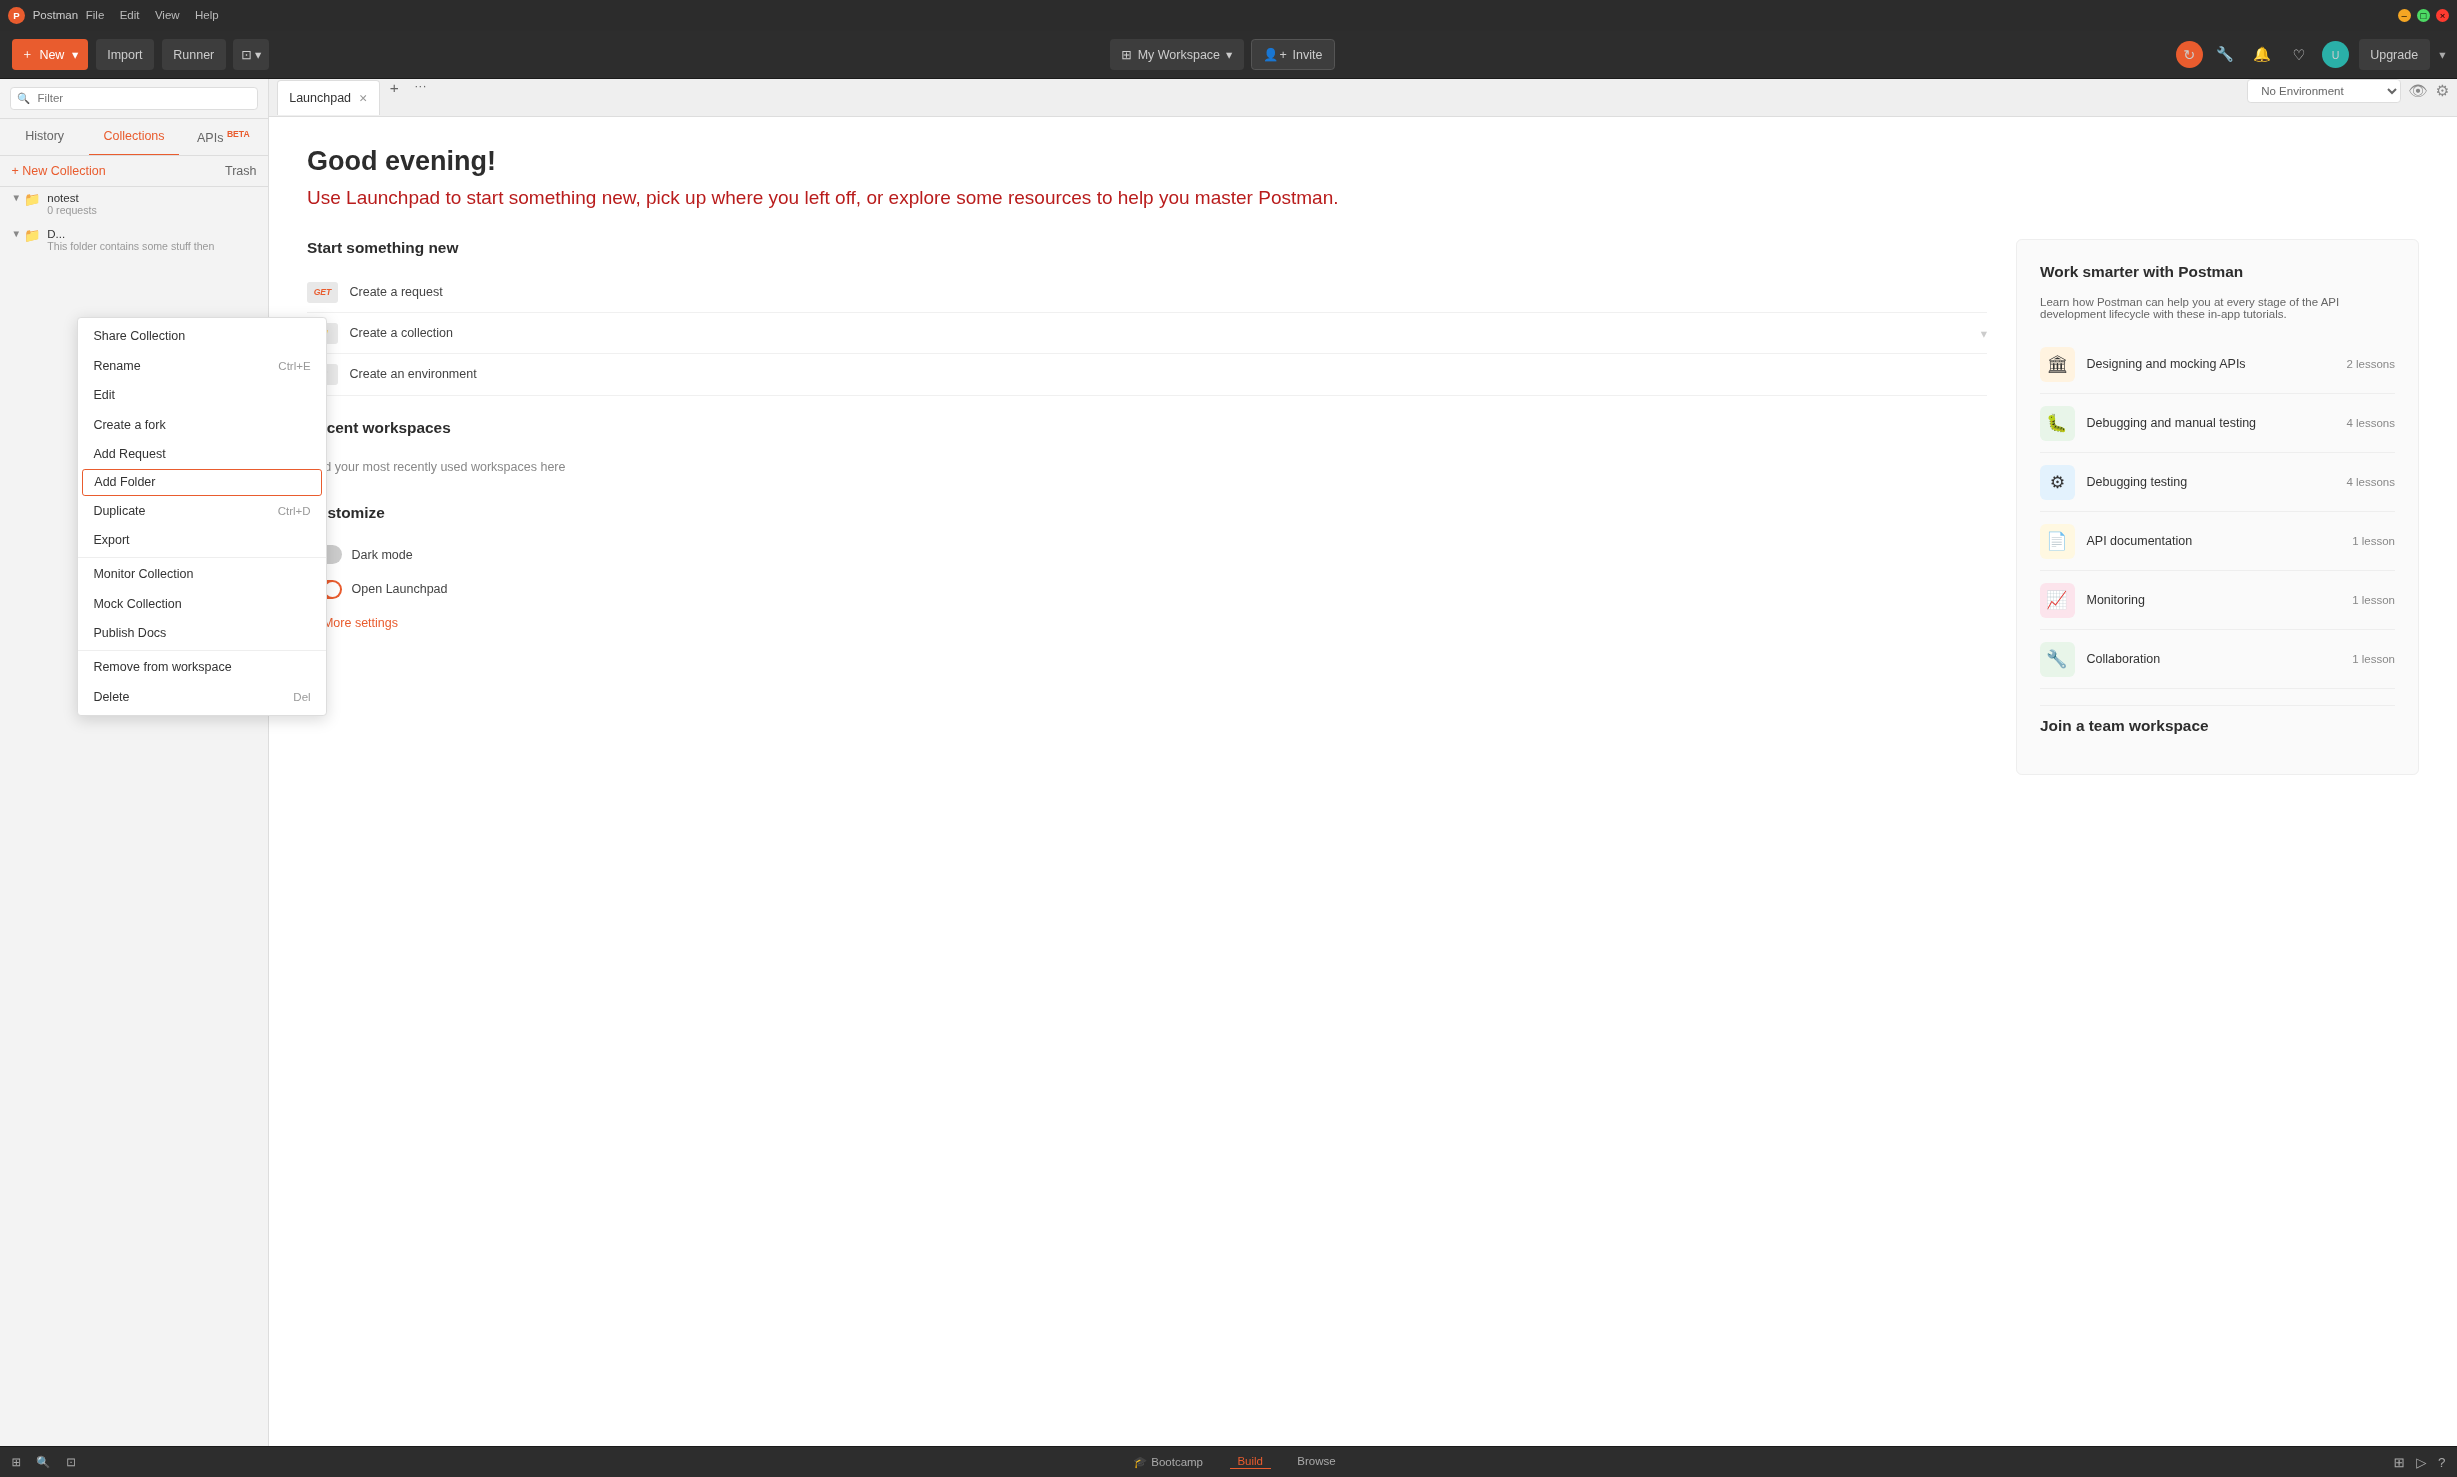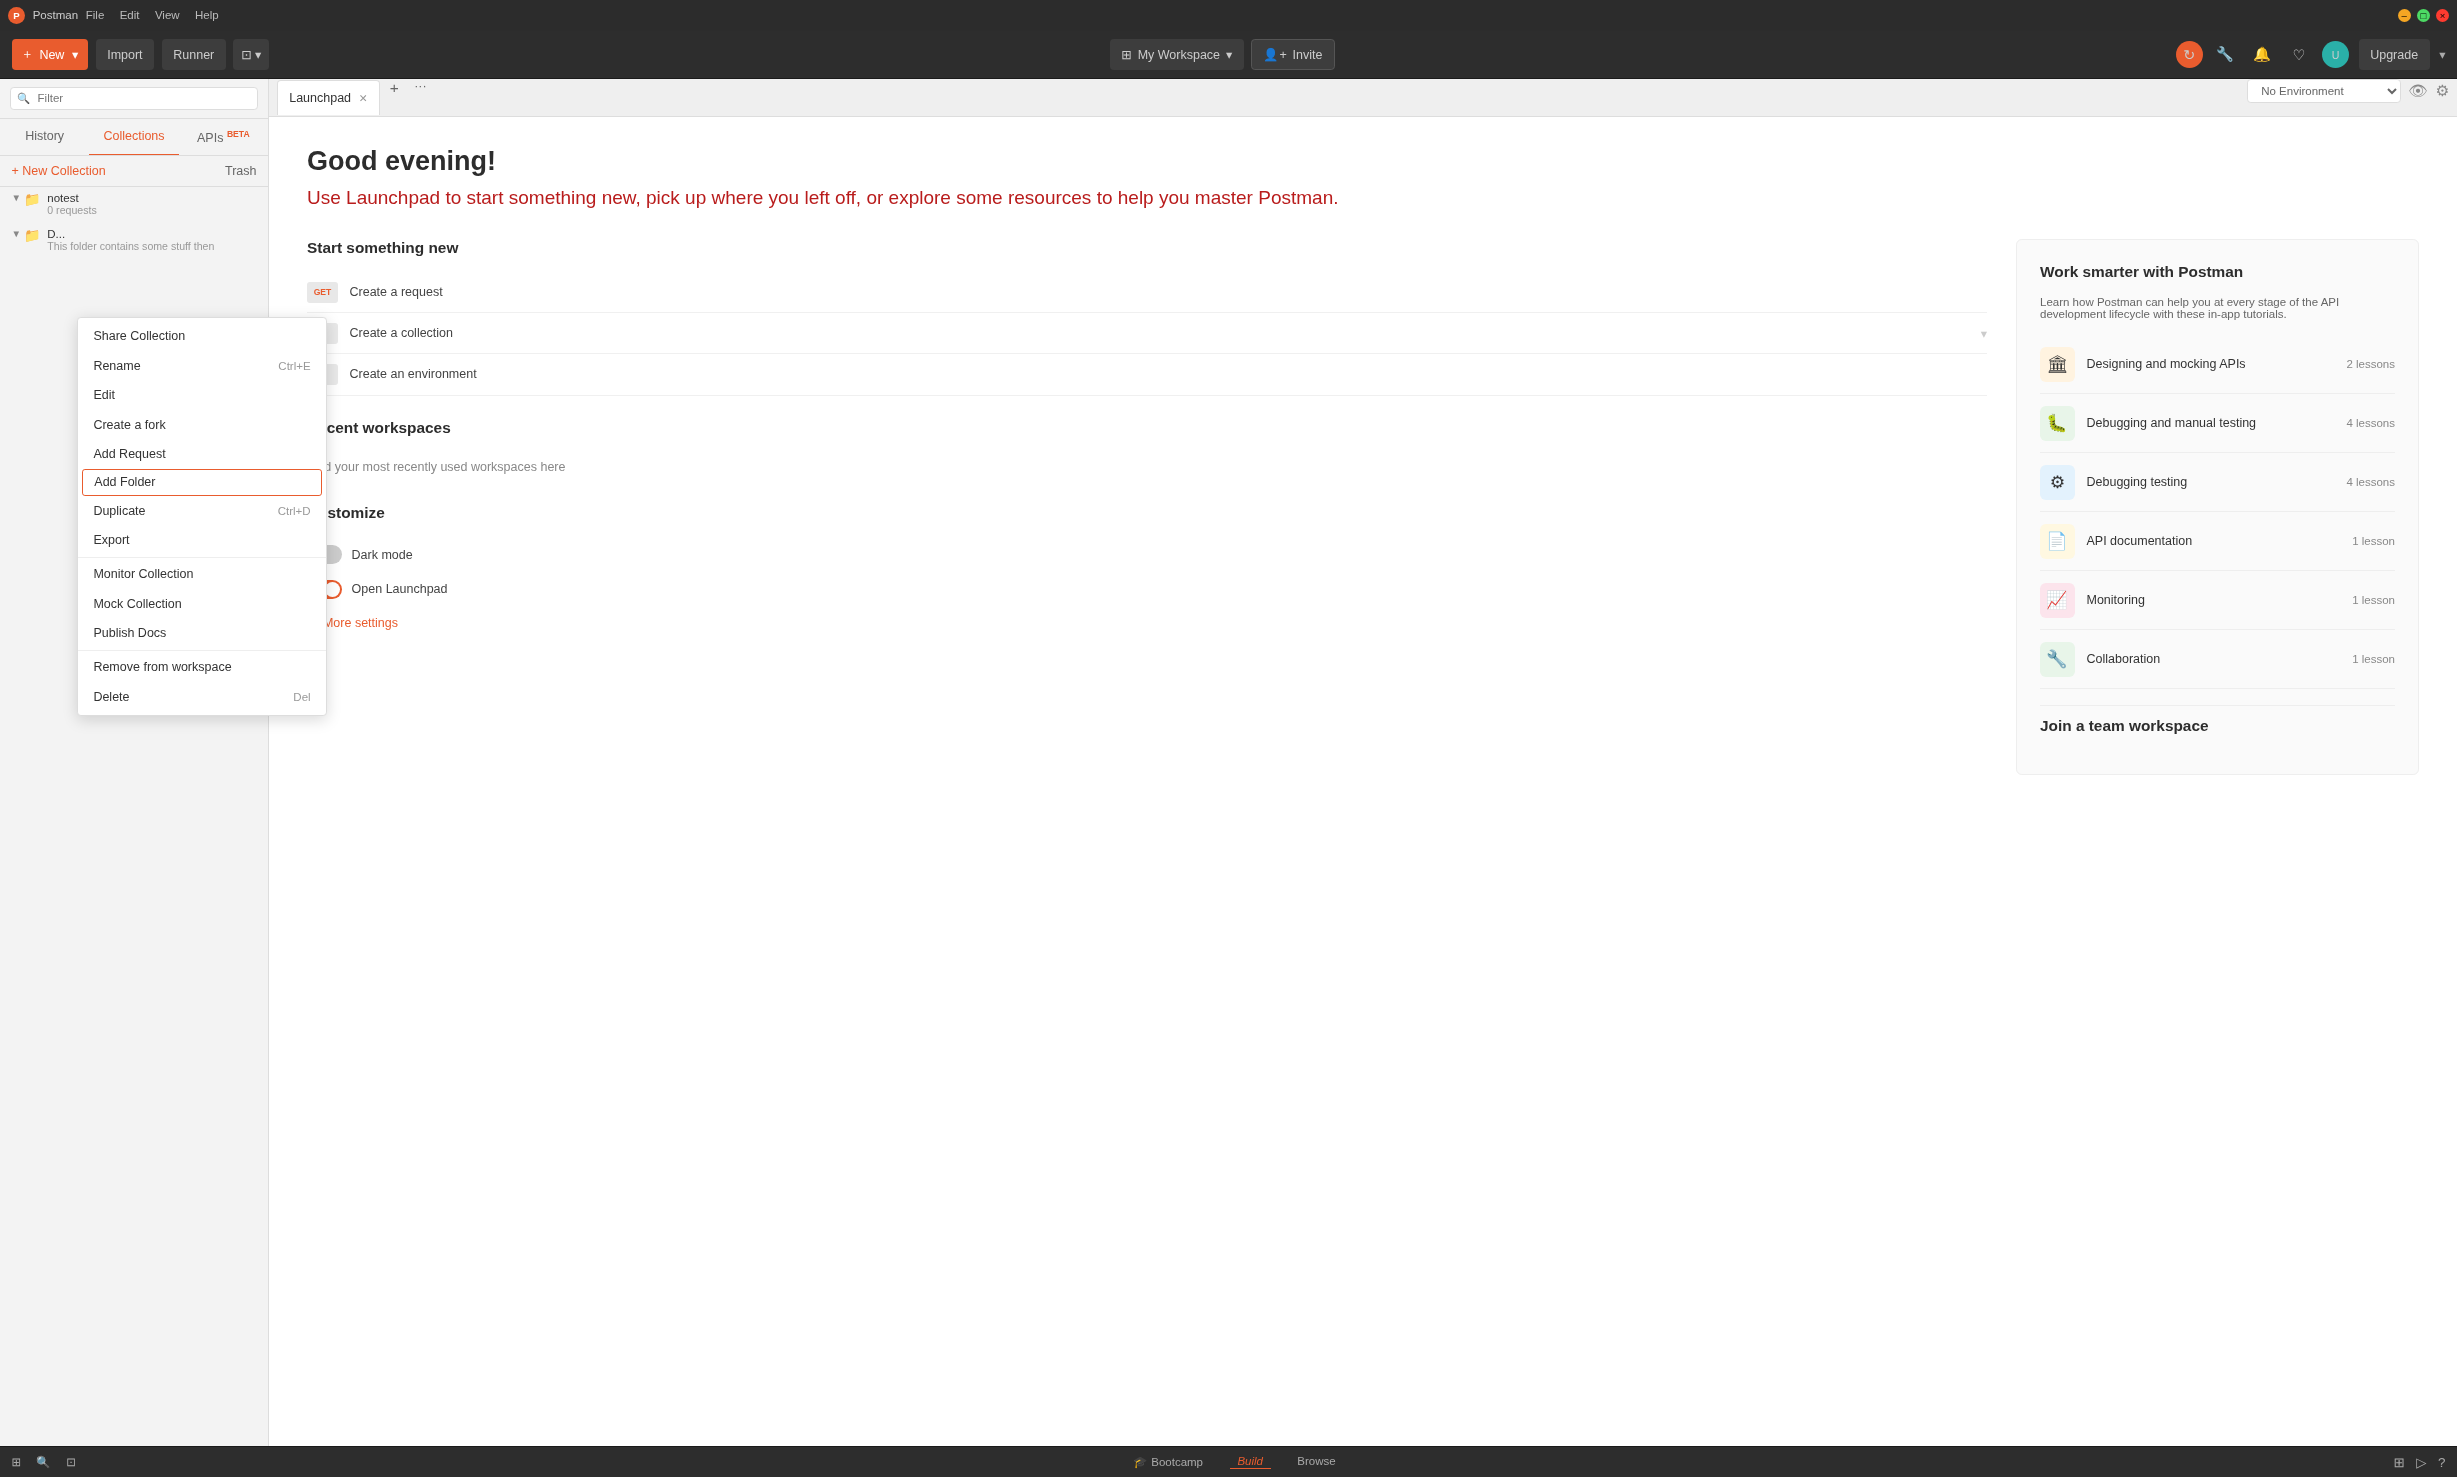--- a/index.html
+++ b/index.html
@@ -354,20 +354,21 @@
       width: 31px;
       height: 21px;
       background: #e8e8e8;
       border-radius: 2.9px;
       display: flex;
       align-items: center;
       justify-content: center;
       font-size: 9.6px;
       color: #888;
       flex-shrink: 0;
+      font-style: italic;
     }
     .start-label { font-size: 12.5px; color: #444; }
     .start-item-arrow { color: #ccc; margin-left: auto; }
 
     .recent-section { margin-top: 23px; }
     .recent-empty { color: #888; font-size: 12.5px; padding: 7.7px 0; }
 
     .tutorial-item {
       display: flex;
       align-items: center;
@@ -441,21 +442,21 @@
       background: none;
       border: none;
     }
     .status-bar-center { display: flex; gap: 19px; }
     .status-tab {
       color: #aaa;
       font-size: 11.5px;
       cursor: pointer;
       padding: 0 7.7px;
     }
-    .status-tab.active { color: #e95c2e; border-bottom: 1.9px solid #e95c2e; font-style: italic; }
+    .status-tab.active { color: #e95c2e; border-bottom: 1.9px solid #e95c2e; }
     .status-bar-right { display: flex; gap: 11.5px; align-items: center; }
     .status-icon-btn { color: #aaa; cursor: pointer; font-size: 13.4px; background: none; border: none; }
   </style>
 </head>
 <body>
 
 <div class="title-bar">
   <div class="title-bar-left">
     <div class="title-bar-logo">P</div>
     <span class="title-bar-title">Postman</span>

